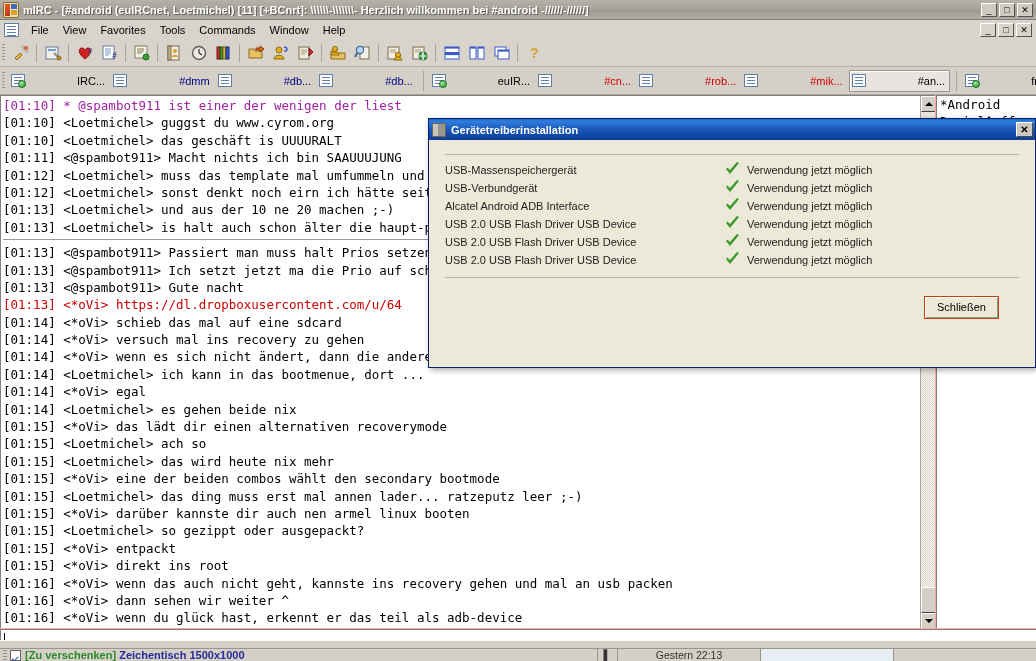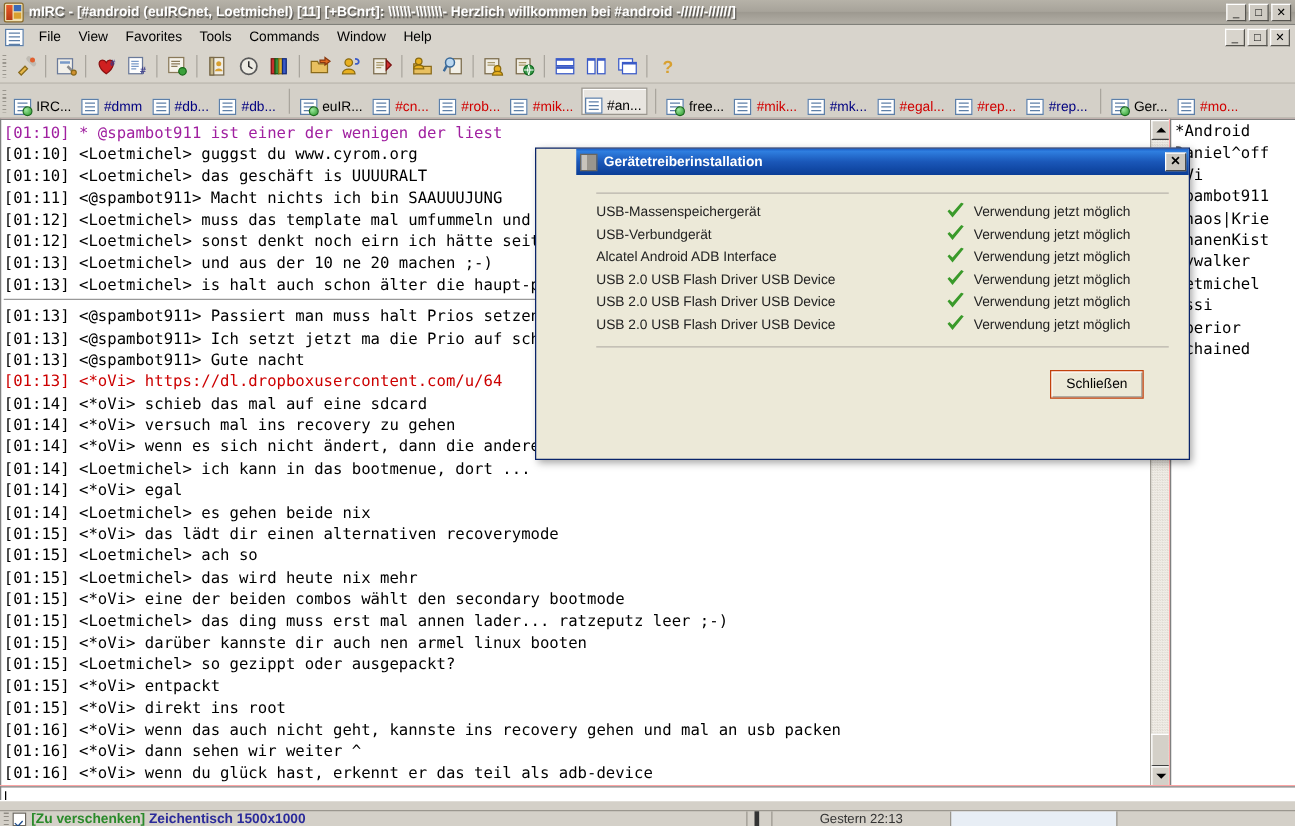--- a/index.html
+++ b/index.html
@@ -109,24 +109,25 @@
   
   .switchbar {
     position: absolute; left: 0; top: 67px; width: 1036px; height: 28px;
     background: #d4d0c8;
     display: flex; align-items: center;
     overflow: hidden;
     border-bottom: 1px solid #a9a59d;
     box-sizing: border-box;
   }
   .sw-tab {
-    height: 22px; display: flex; align-items: flex-end; flex: none;
+    height: 22px; display: flex; align-items: center; flex: none;
     padding: 0 4px 0 2px; margin: 0 1px;
     font-size: 11px; color: #000; white-space: nowrap;
     box-sizing: border-box;
+    gap: 48px;
   }
   .sw-tab.active {
     background: #e8e5e0;
     border: 1px solid #9a968e;
     box-shadow: inset 1px 1px 0 #ffffff;
   }
   .sw-ico {
     width: 14px; height: 13px; margin-right: 4px; flex: none;
     border: 1px solid #5d7fa8; background: #ffffff; position: relative;
     box-sizing: border-box;
@@ -235,26 +236,25 @@
     border-right: none;
     box-sizing: border-box;
   }
   .irc-input .caret {
     display: inline-block; width: 1px; height: 13px; background: #000;
     margin: 3px 0 0 3px; vertical-align: top;
   }
 
   
   .dialog {
-    position: absolute; left: 428px; top: 118px; width: 524px; height: 250px;
+    position: absolute; left: 428px; top: 118px; width: 608px; height: 250px;
     background: #ece9d8;
     border: 1px solid #0a246a;
     box-shadow: 2px 2px 6px rgba(0,0,0,0.35);
     box-sizing: border-box;
-    padding-left: 32px;
   }
   .dlg-title {
     height: 21px;
     background: linear-gradient(to bottom, #1b5fc8 0%, #2f7fe0 10%, #1a57b8 50%, #0a3d96 100%);
     display: flex; align-items: center; color: #fff; font-weight: bold; font-size: 11px;
     padding: 0 2px 0 3px;
     box-sizing: border-box;
   }
   .dlg-icon {
     width: 14px; height: 14px; margin-right: 5px; flex: none;

